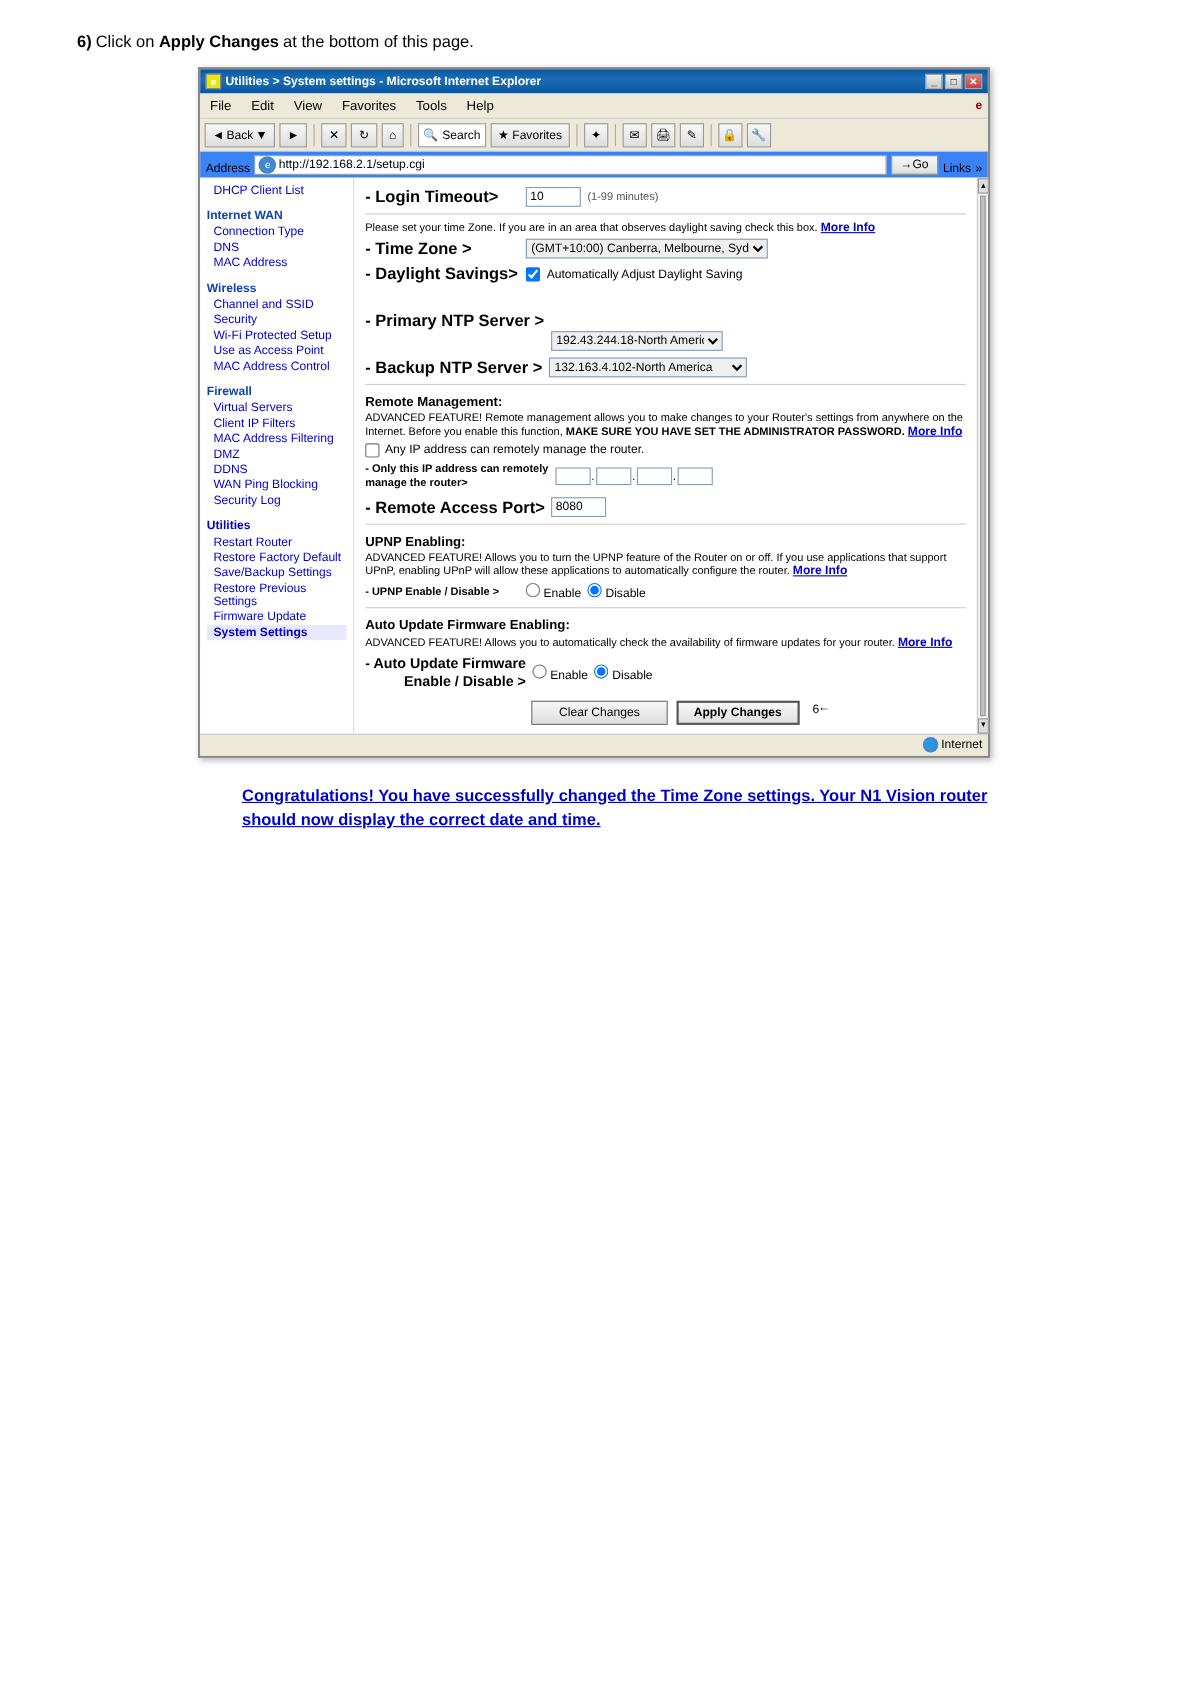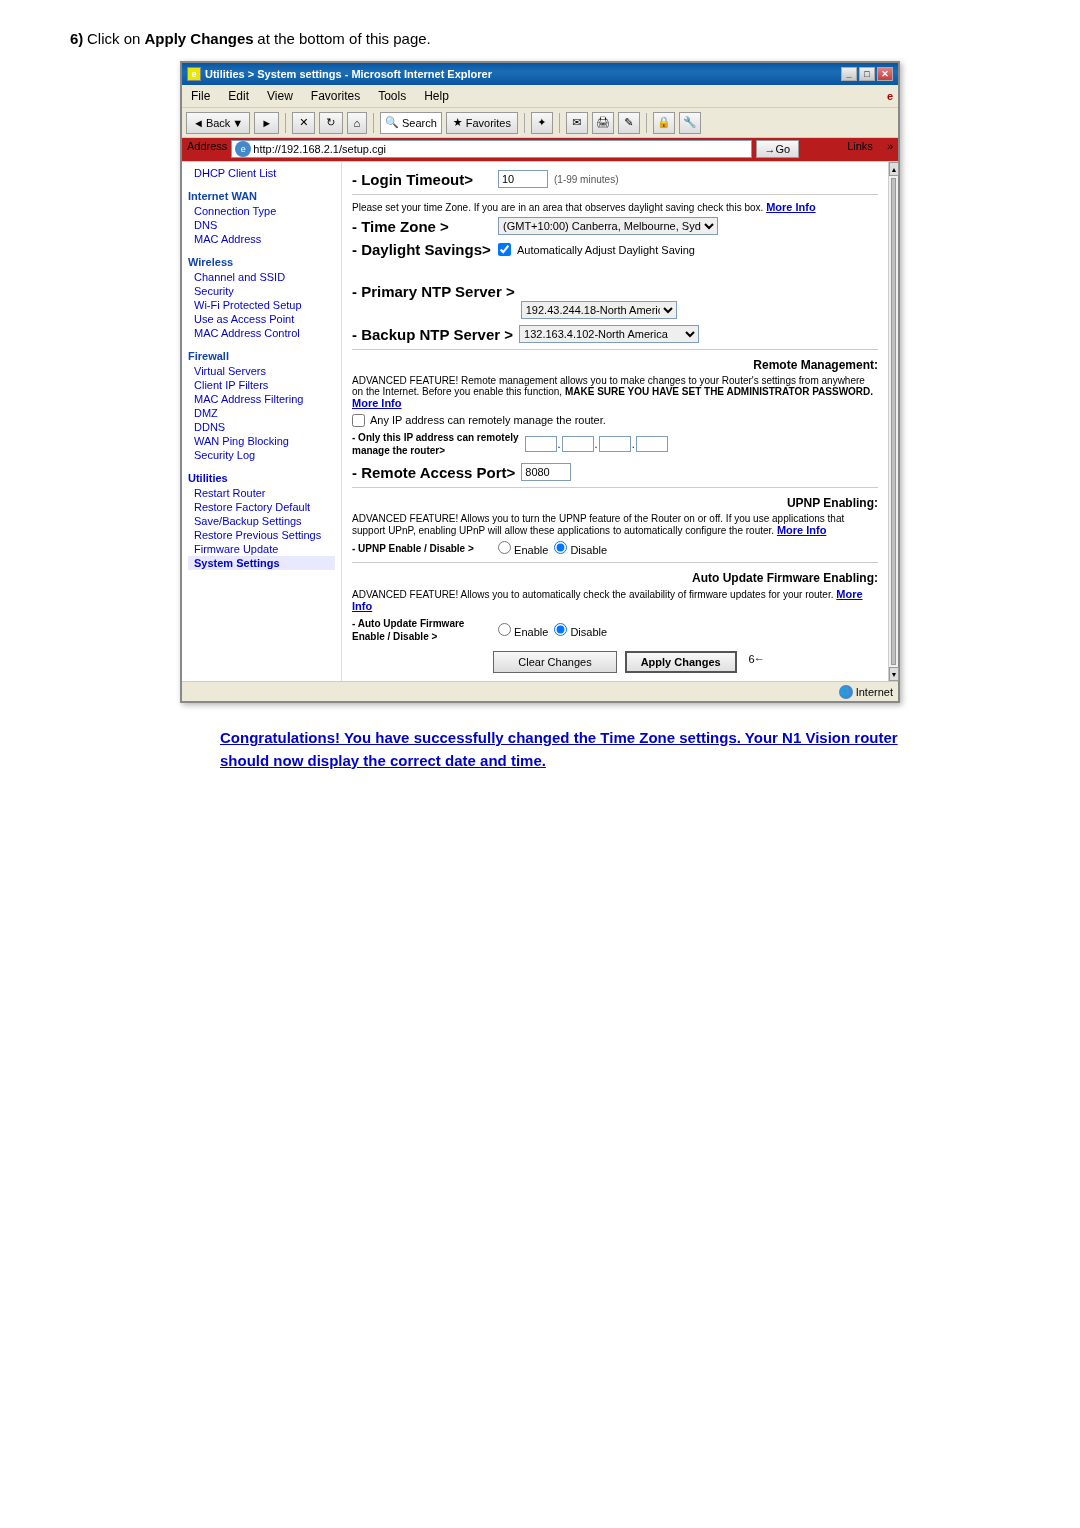--- a/index.html
+++ b/index.html
@@ -131,23 +131,23 @@
       height: 22px;
       display: flex;
       align-items: center;
       justify-content: center;
       cursor: pointer;
       font-size: 11px;
     }
 
     
     .address-bar {
-      background: #b91c1c;
-      display: flex;
-      align-items: flex-start;
+      background: #3b82f6;
+      display: flex;
+      align-items: flex-end;
       padding: 2px 5px;
       gap: 4px;
       border-bottom: 1px solid #ccc;
       height: 24px;
     }
     .address-label { font-size: 11px; color: #000; }
     .address-input {
       flex: 1;
       height: 18px;
       border: 1px solid #7f9db9;
@@ -178,34 +178,33 @@
       height: 18px;
       display: flex;
       align-items: center;
     }
     .links-btn {
       font-size: 11px;
       color: #000;
       cursor: pointer;
       display: flex;
       align-items: center;
-      gap: 14px;
-      margin-left: 44px;
+      gap: 4px;
     }
 
     
     .browser-content {
       display: flex;
       background: #fff;
       min-height: 400px;
     }
 
     
     .sidebar {
-      width: 160px;
+      width: 140px;
       border-right: 1px solid #ddd;
       font-size: 11px;
       overflow-y: auto;
     }
     .sidebar-section {
       padding: 4px 6px 2px 6px;
       font-size: 11px;
     }
     .sidebar-section-title {
       font-weight: bold;
@@ -272,21 +271,20 @@
       font-weight: bold;
       cursor: pointer;
       font-size: 11px;
     }
 
     .section-header {
       font-size: 12px;
       font-weight: bold;
       margin: 8px 0 3px 0;
       color: #000;
-      text-align: right;
     }
 
     .advanced-note {
       font-size: 10px;
       margin-bottom: 5px;
       color: #000;
     }
     .advanced-note strong {
       font-weight: bold;
     }
@@ -664,21 +662,21 @@
 
       <hr class="divider">
 
       <div>
         <div class="section-header">Auto Update Firmware Enabling:</div>
         <div class="advanced-note">
           <span>ADVANCED FEATURE! Allows you to automatically check the availability of firmware updates for your router.</span>
           <span class="more-info-link"> More Info</span>
         </div>
         <div class="radio-row">
-          <span class="form-label" style="font-size:10px; line-height:1.3;">- Auto Update Firmware<br>Enable / Disable &gt;</span>
+          <span class="form-label" style="font-size:13px; line-height:1.3;text-align:right;">- Auto Update Firmware<br>Enable / Disable &gt;</span>
           <label>
             <input type="radio" name="autoupdate" style="">
             <span>Enable</span>
           </label>
           <label>
             <input type="radio" name="autoupdate" checked="" style="">
             <span>Disable</span>
           </label>
         </div>
       </div>

